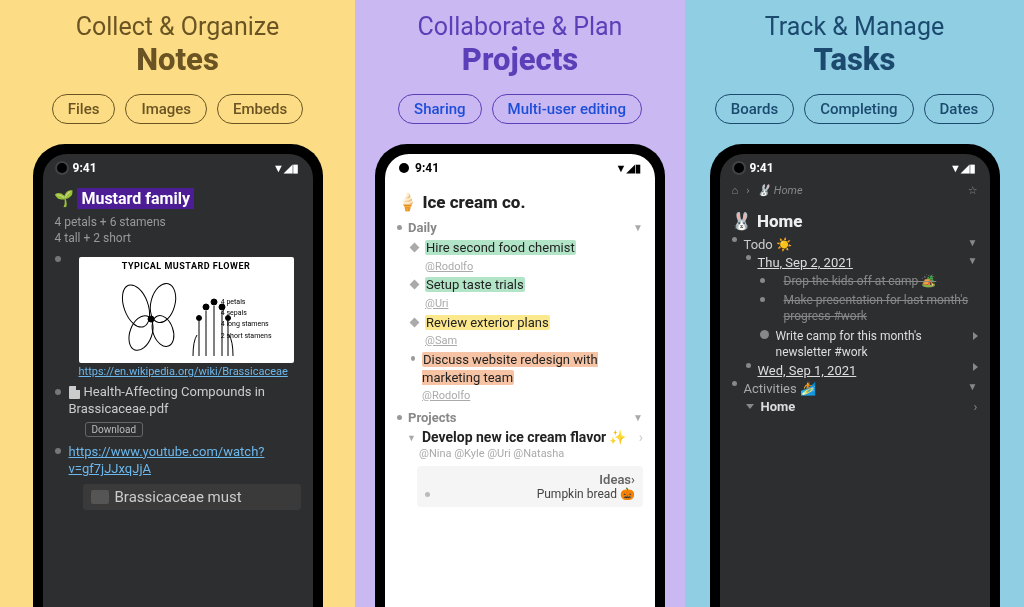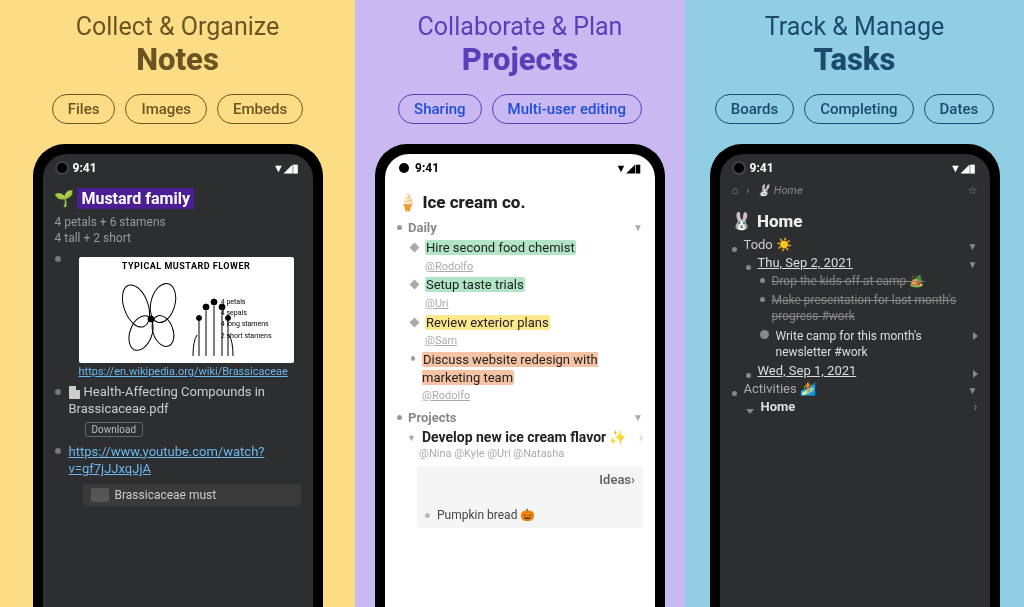--- a/index.html
+++ b/index.html
@@ -38,53 +38,53 @@
 .flower-title { font-weight: 700; font-size: 9px; letter-spacing: 0.5px; }
 .flower-drawing { flex: 1; width: 100%; display: flex; align-items: center; justify-content: center; position: relative; }
 .wiki-link { color: #6CB7EC; font-size: 11px; text-decoration: underline; margin-left: 10px; display: block; margin-top: 2px; }
 .bullet-row { display: flex; gap: 8px; align-items: flex-start; margin: 6px 0; }
 .bullet-dot { width: 6px; height: 6px; border-radius: 50%; background: #777; margin-top: 5px; flex-shrink: 0; }
 .pdf-title { color: #ccc; font-size: 13px; line-height: 1.3; }
 .doc-icon { display: inline-block; width: 11px; height: 13px; background: #ccc; margin-right: 4px; vertical-align: middle; border-radius: 1px; position: relative; }
 .doc-icon::after { content: ''; position: absolute; right: 0; top: 0; width: 4px; height: 4px; background: #2C2E30; }
 .download-btn { display: inline-block; border: 1px solid #666; color: #bbb; font-size: 10px; padding: 1px 6px; border-radius: 3px; margin-top: 4px; margin-left: 16px; }
 .yt-link { color: #6CB7EC; font-size: 13px; text-decoration: underline; line-height: 1.35; }
-.embed-preview { background: #3a3a3a; margin-top: 6px; margin-left: 14px; padding: 4px 8px; font-size: 12px; color: #ccc; border-radius: 3px; display: flex; align-items: center; gap: 6px; }
+.embed-preview { background: #3a3a3a; margin-top: 6px; margin-left: 14px; padding: 4px 8px; font-size: 15px; color: #ccc; border-radius: 3px; display: flex; align-items: center; gap: 6px; }
 
 
 .ic-title { font-weight: 800; font-size: 17px; margin: 4px 0 8px 0; }
 .section-hdr { display: flex; align-items: center; gap: 6px; color: #888; font-weight: 700; font-size: 13px; margin: 4px 0; }
 .sec-dot { width: 5px; height: 5px; border-radius: 50%; background: #999; }
 .sec-chev { margin-left: auto; color: #aaa; font-size: 10px; }
 .task-item { margin-left: 14px; margin-bottom: 2px; display: flex; gap: 7px; align-items: flex-start; }
 .dia { width: 7px; height: 7px; transform: rotate(45deg); background: #aaa; margin-top: 5px; flex-shrink: 0; }
 .task-text { font-size: 13px; line-height: 1.35; }
 .hl-green { background: #B2E5C8; border-radius: 2px; padding: 0 1px; }
 .hl-yellow { background: #FCE98D; border-radius: 2px; padding: 0 1px; }
 .hl-orange { background: #F6C4A4; border-radius: 2px; padding: 0 1px; }
 .assignee { color: #aaa; font-size: 11px; text-decoration: underline; }
 .proj-item { margin-left: 10px; display: flex; align-items: flex-start; gap: 6px; margin-bottom: 2px; }
 .tri { font-size: 9px; color: #aaa; margin-top: 4px; }
 .proj-title { font-weight: 700; font-size: 14px; flex: 1; }
 .proj-chev { color: #ccc; font-size: 14px; }
 .contributors { color: #aaa; font-size: 11px; margin-left: 22px; }
 .ideas-box { background: #f5f5f5; border-radius: 4px; margin: 6px 0 0 20px; padding: 6px 8px; }
 .ideas-hdr { display: flex; justify-content: flex-end; color: #666; font-size: 13px; font-weight: 600; }
-.idea-item { display: flex; gap: 7px; align-items: center; margin-top: 21px; font-size: 12px; color: #444; }
+.idea-item { display: flex; gap: 7px; align-items: center; margin-top: 0; font-size: 12px; color: #444; justify-content: space-between; }
 .idea-dot { width: 5px; height: 5px; border-radius: 50%; background: #bbb; }
 
 
 .crumb-bar { display: flex; align-items: center; gap: 8px; padding: 2px 12px; color: #888; font-size: 11px; }
 .crumb-bar .spacer { flex: 1; }
 .home-title { font-weight: 800; font-size: 17px; margin: 6px 0; color: #eee; }
-.p3-row { display: flex; align-items: flex-end; gap: 7px; margin: 3px 0; font-size: 13px; color: #ccc; }
+.p3-row { display: flex; align-items: flex-start; gap: 7px; margin: 3px 0; font-size: 13px; color: #ccc; }
 .p3-dot { width: 5px; height: 5px; border-radius: 50%; background: #888; flex-shrink: 0; }
 .p3-chev { margin-left: auto; color: #888; font-size: 10px; }
 .date-line { text-decoration: underline; color: #ddd; }
-.done-item { color: #888; text-decoration: line-through; font-size: 12px; line-height: 1.35; }
+.done-item { color: #888; text-decoration: line-through; font-size: 12px; line-height: 1.35; margin-left: 12px; }
 .indent-1 { margin-left: 14px; }
 .indent-2 { margin-left: 28px; }
 .task3 { font-size: 12px; color: #ddd; line-height: 1.35; }
 .checkbox-todo { width: 9px; height: 9px; border-radius: 50%; background: #888; flex-shrink: 0; margin-top: 2px; }
 .activities { color: #aaa; }
 .home-sub { font-weight: 700; color: #ddd; }
 .flower-svg { width: 190px; height: 95px; }
 .flower-labels { position: absolute; right: 18px; top: 26px; font-size: 7px; line-height: 1.6; color: #000; }
 .caret-tri { width: 0; height: 0; border-left: 4px solid transparent; border-right: 4px solid transparent; border-top: 5px solid #888; margin-top: 5px; flex-shrink: 0; }
 .caret-tri-r { width: 0; height: 0; border-top: 4px solid transparent; border-bottom: 4px solid transparent; border-left: 5px solid #888; flex-shrink: 0; }

